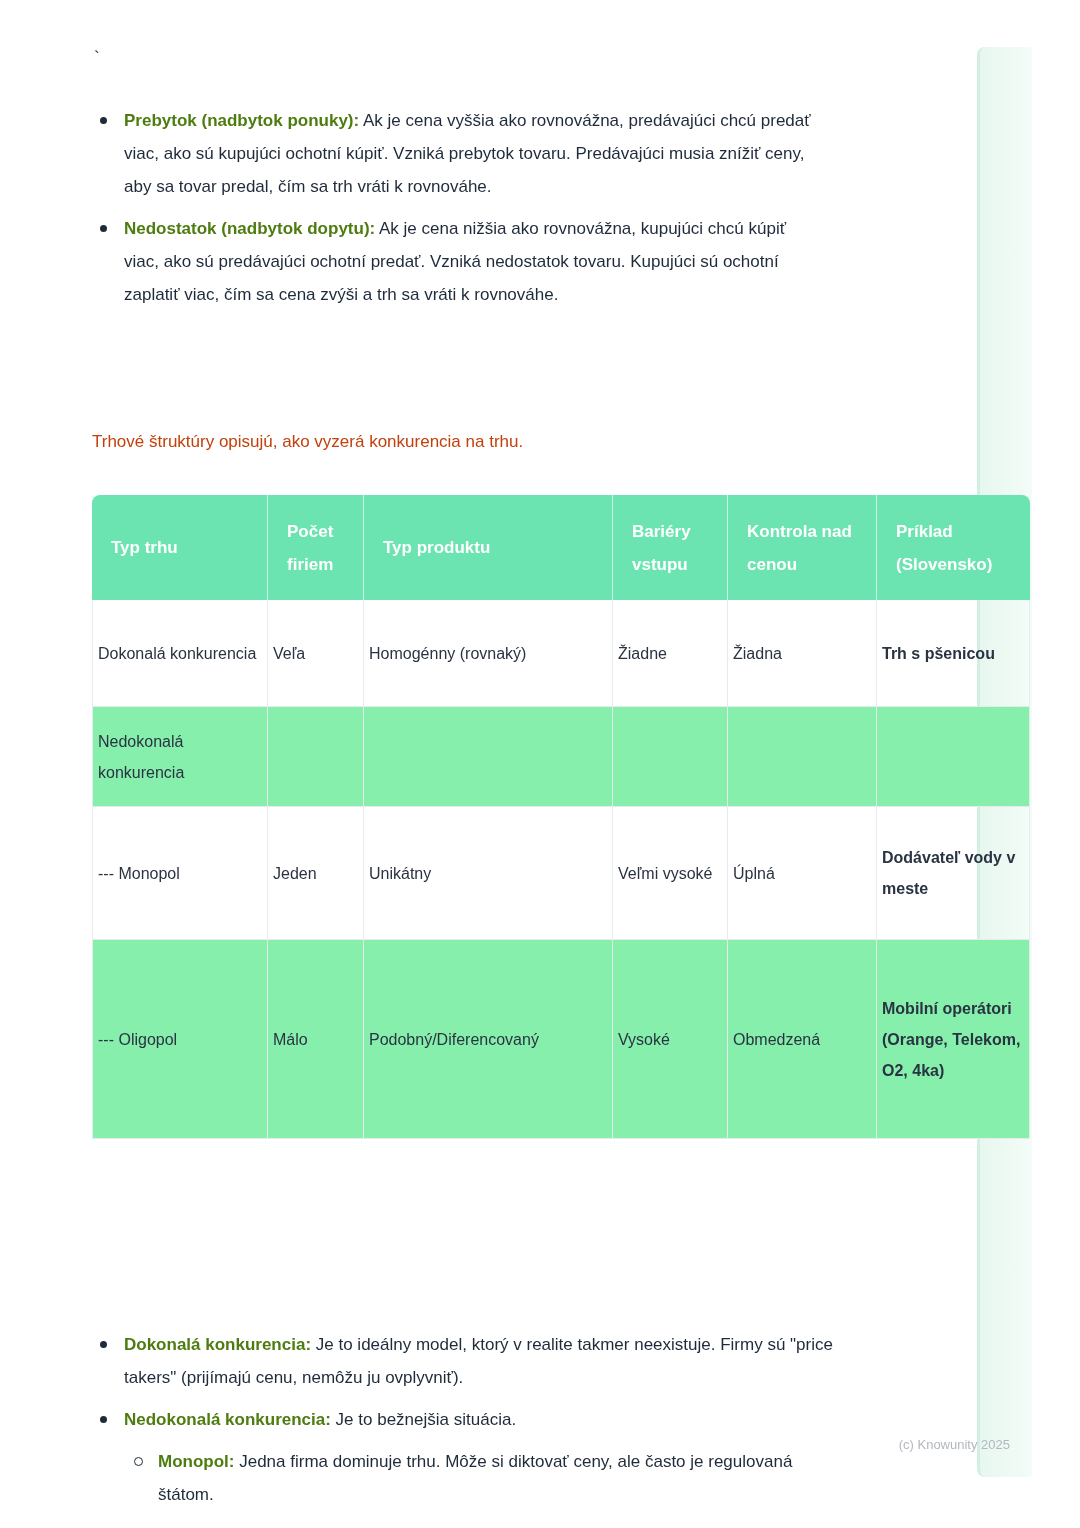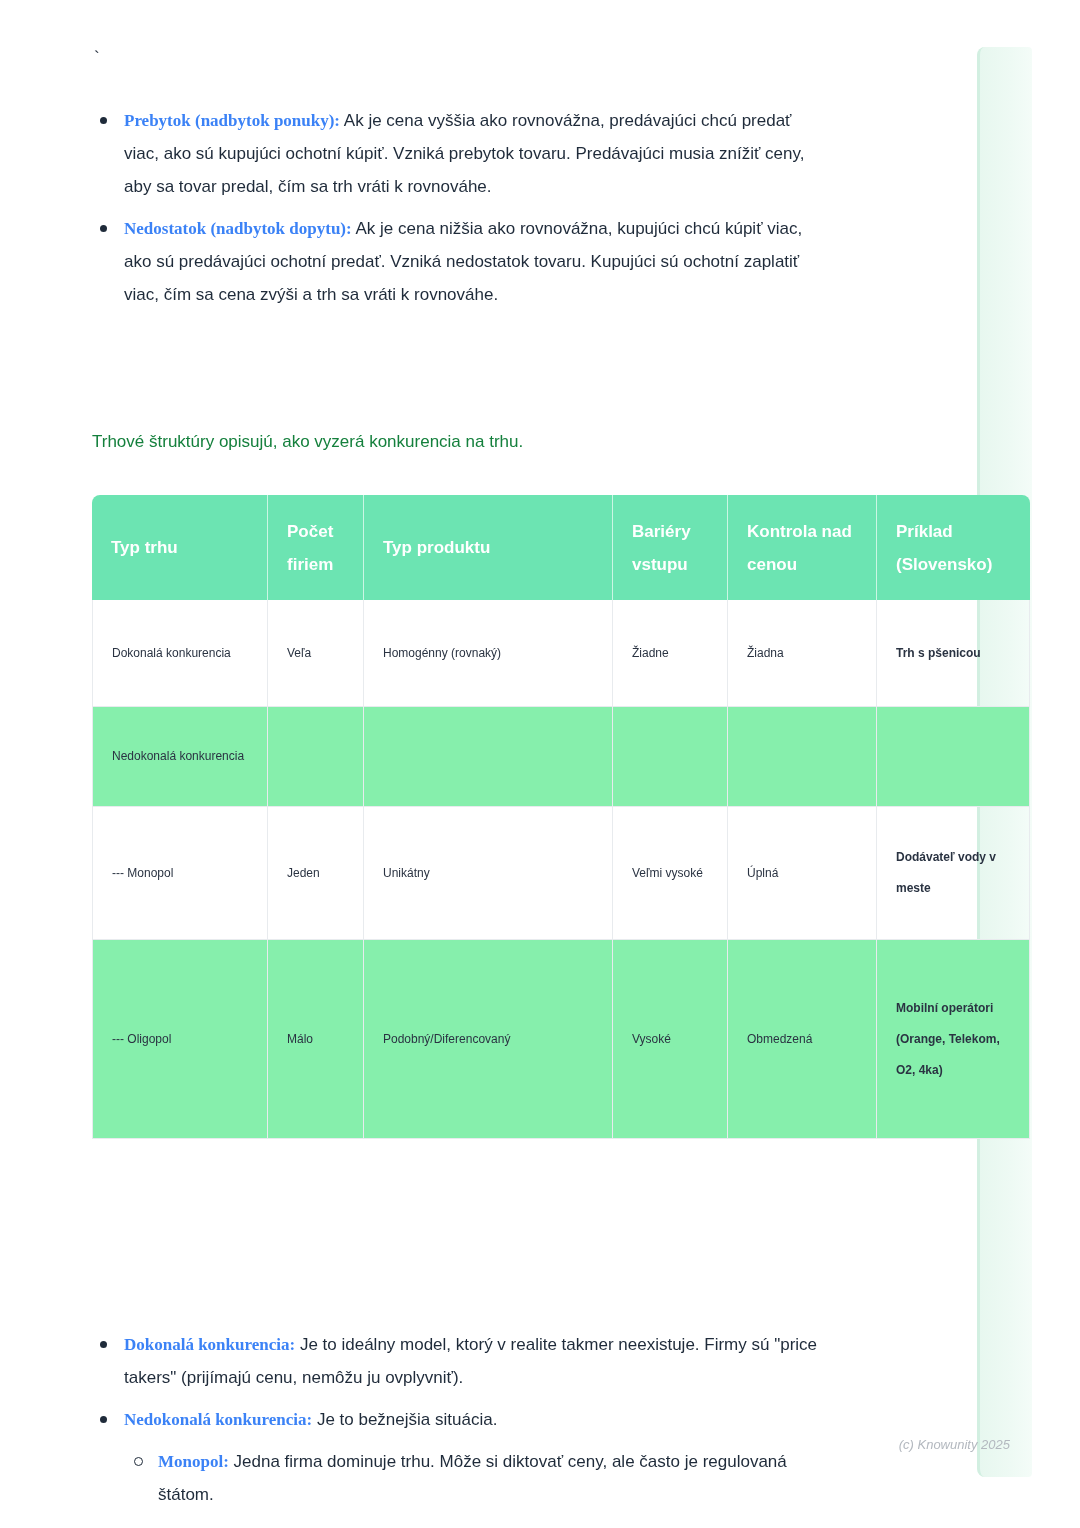--- a/index.html
+++ b/index.html
@@ -16,46 +16,46 @@
   .stray{position:absolute;left:94px;top:48px;font-size:17px;color:#2a3342;}
   
   .bullets{position:absolute;}
   .top-bullets{left:100px;top:104px;width:724px;}
   .bottom-bullets{left:100px;top:1328px;width:738px;}
   .bullet-item{display:flex;margin-bottom:9px;}
   .dot{flex:0 0 auto;width:7px;height:7px;border-radius:50%;background:#1f2b3a;margin:13px 17px 0 0;}
   .circle{flex:0 0 auto;width:7px;height:7px;border-radius:50%;border:1.5px solid #1f2b3a;background:transparent;margin:12px 15px 0 0;}
   .bullet-item.sub{margin-left:34px;margin-bottom:0;}
   .btxt{margin:0;font-size:17px;line-height:33px;color:#1f2b3a;}
-  .btxt strong{font-weight:700;color:#3b82f6;font-family:Liberation Serif, serif;}
+  .btxt strong{font-weight:700;color:#4d7c0f;}
   
   .section-heading{position:absolute;left:92px;top:370px;margin:0;font-size:29px;font-weight:700;color:#a6ecca;letter-spacing:.2px;}
-  .section-intro{position:absolute;left:92px;top:429px;margin:0;font-size:17px;line-height:26px;color:#15803d;}
+  .section-intro{position:absolute;left:92px;top:429px;margin:0;font-size:17px;line-height:26px;color:#c2410c;}
   
   table.market{
     position:absolute;left:92px;top:495px;width:938px;
     border-collapse:separate;border-spacing:0;table-layout:fixed;
   }
   table.market th{
     height:105px;background:#6ce4b2;color:#ffffff;font-size:17px;font-weight:600;
     text-align:left;vertical-align:middle;padding:0 19px;line-height:33px;
     border-left:1px solid rgba(255,255,255,.65);
   }
   table.market th:first-child{border-left:none;border-top-left-radius:8px;}
   table.market th:last-child{border-top-right-radius:8px;}
   table.market td{
-    padding:12px 19px;font-size:12px;line-height:31px;color:#2a3342;
+    padding:12px 5px;font-size:16px;line-height:31px;color:#2a3342;
     vertical-align:middle;background:transparent;
     border-bottom:1px solid #e8ebee;border-left:1px solid #e8ebee;
   }
   table.market td:last-child{border-right:1px solid #e8ebee;font-weight:bold;}
   table.market tr.shaded td{background:#86efac;}
   tr.r1{height:107px;} tr.r2{height:100px;} tr.r3{height:133px;} tr.r4{height:199px;} tr.r5{height:133px;}
   
-  .watermark{position:absolute;top:1437px;right:70px;font-size:13px;color:#b3b8bf;font-style:italic;}
+  .watermark{position:absolute;top:1437px;right:70px;font-size:13px;color:#b3b8bf;}
 </style>
 </head>
 <body>
 
 <div class="page">
 
   <div class="band"></div>
 
   <div class="stray">`</div>
 

